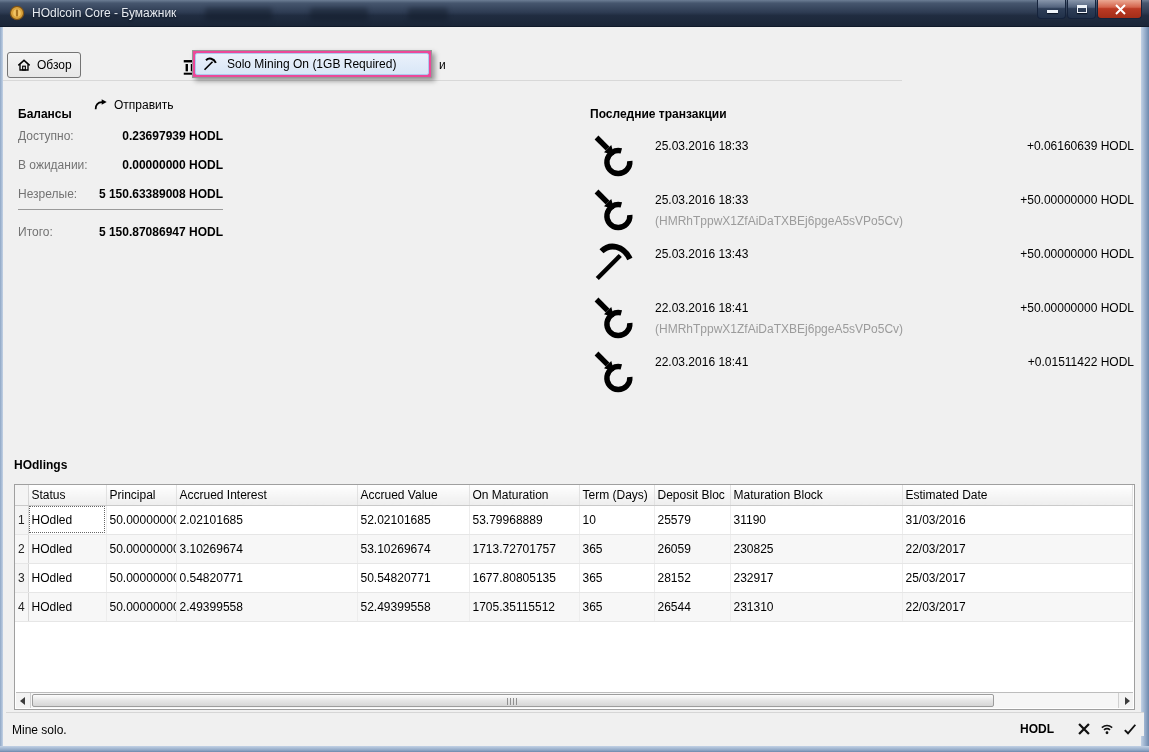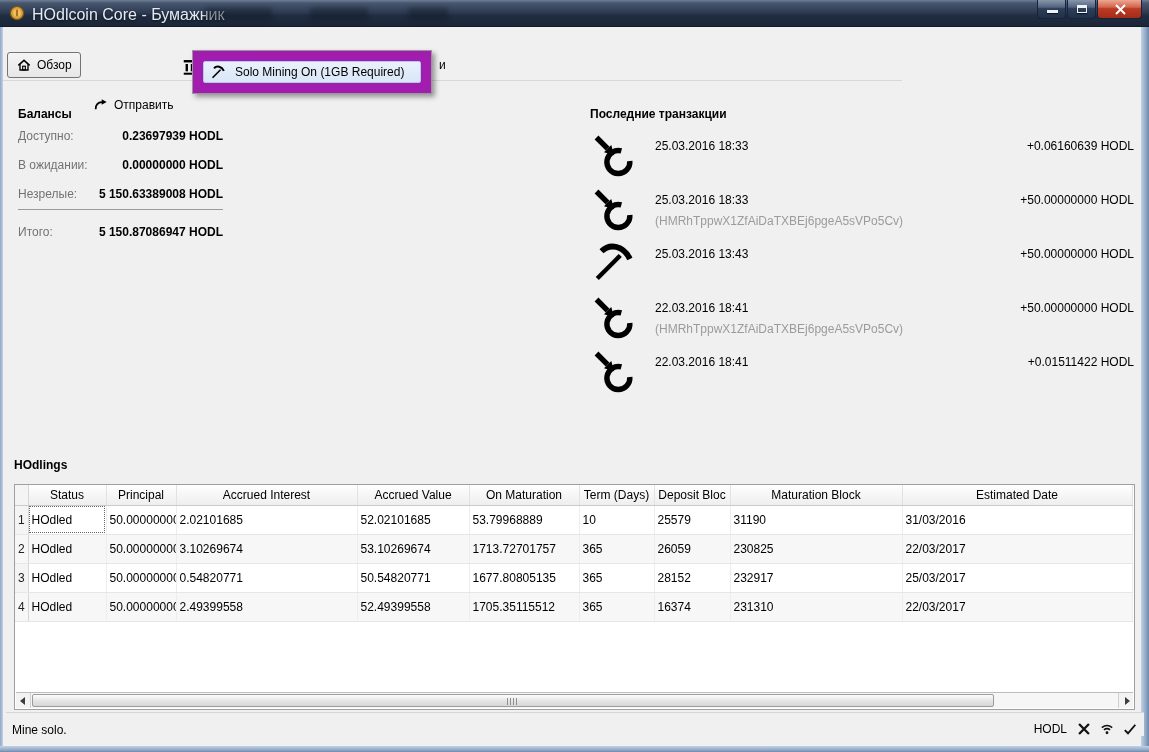--- a/index.html
+++ b/index.html
@@ -7,21 +7,21 @@
   .window{
     position:relative;width:1149px;height:752px;
     font-family:"Liberation Sans","DejaVu Sans",sans-serif;
     font-size:12px;color:#000;background:#f0f0f0;overflow:hidden;
   }
   
   .titlebar{position:absolute;left:0;top:0;width:1149px;height:27px;
     background:linear-gradient(180deg,#6d7e95 0%,#46566e 12%,#2d3b52 48%,#202c40 60%,#1b2638 100%);
     border-bottom:1px solid #101a2a;}
   .title-icon{position:absolute;left:9px;top:5px;width:16px;height:16px;}
-  .title-text{position:absolute;left:32px;top:6px;color:#e7ebf1;font-size:16px;
+  .title-text{position:absolute;left:32px;top:6px;color:#e7ebf1;font-size:12px;
     text-shadow:0 1px 2px #0b1422;}
   .ghost{position:absolute;top:8px;height:13px;background:#141d2c;opacity:.5;
     border-radius:3px;filter:blur(2.5px);}
   .g1{left:205px;width:67px;} .g2{left:310px;width:58px;} .g3{left:408px;width:40px;}
   .win-btns{position:absolute;right:7px;top:0;display:flex;}
   .win-btn{height:19px;border:1px solid #15233c;border-top:none;
     border-radius:0 0 4px 4px;margin-left:1px;position:relative;cursor:default;}
   .btn-min,.btn-max{width:29px;
     background:linear-gradient(180deg,#8896ab 0%,#53637d 40%,#2e3e58 48%,#203049 100%);}
   .btn-close{width:45px;
@@ -46,22 +46,22 @@
   .toolbar{position:absolute;left:3px;top:49px;width:899px;height:32px;background:#f0f0f0;
     border-bottom:1px solid #d8d8d8;}
   .tool-btn{position:absolute;top:3px;height:26px;display:flex;align-items:center;gap:5px;
     padding:0 8px;color:#000;}
   .tb-overview{left:4px;border:1px solid #747474;border-radius:3px;
     background:linear-gradient(#f4f4f4,#e7e7e7);}
   .tb-send{left:82px;margin-top:40px;}
   .tb-clipped{position:absolute;left:178px;top:6px;width:14px;height:22px;overflow:hidden;}
   .tb-fragment{position:absolute;left:436px;top:9px;}
   
-  .popup{position:absolute;left:192px;top:50px;width:240px;z-index:60;background:#a21caf;
-    border:1px solid #979797;box-shadow:3px 3px 5px rgba(0,0,0,.38);padding:10px;}
+  .popup{position:absolute;left:192px;top:50px;width:240px;z-index:60;background:#ec4899;
+    border:1px solid #979797;box-shadow:3px 3px 5px rgba(0,0,0,.38);padding:2px;}
   .popup-item{height:22px;display:flex;align-items:center;gap:9px;padding:0 6px;border:1px solid transparent;}
   .popup-item.hl{background:linear-gradient(#eaf1fb,#d9e7f7);border:1px solid #aecaed;border-radius:2px;}
   .popup-icon{width:16px;height:16px;flex:none;}
   
   .balances{position:absolute;left:18px;top:107px;width:205px;}
   .bal-title{position:absolute;left:0;top:0;font-weight:bold;}
   .bal-row{position:absolute;left:0;width:205px;}
   .bal-label{position:absolute;left:0;top:0;color:#737373;}
   .bal-value{position:absolute;right:0;top:0;font-weight:bold;}
   .bal-sep{position:absolute;left:0;top:102px;width:205px;border-top:1px solid #9a9a9a;}
@@ -71,21 +71,21 @@
   .tx{position:absolute;left:0;width:547px;height:54px;}
   .tx-icon{position:absolute;left:2px;top:0;width:46px;height:46px;}
   .tx-date{position:absolute;left:67px;top:8px;color:#000;}
   .tx-addr{position:absolute;left:67px;top:29px;color:#9b9b9b;}
   .tx-amount{position:absolute;right:1px;top:8px;color:#000;}
   
   .hodlings-label{position:absolute;left:14px;top:458px;font-weight:bold;}
   .tableframe{position:absolute;left:14px;top:484px;width:1121px;height:226px;
     background:#fff;border:1px solid #9f9f9f;}
   table.grid{border-collapse:collapse;table-layout:fixed;width:1117px;font-size:12px;}
-  table.grid th{height:20px;font-weight:normal;text-align:center;padding:0 3px;
+  table.grid th{height:20px;font-weight:normal;text-align:left;padding:0 3px;
     background:linear-gradient(#ffffff,#f5f5f5 55%,#eeeeee);
     border-bottom:1px solid #cacaca;border-right:1px solid #e2e2e2;
     overflow:hidden;white-space:nowrap;}
   table.grid td{height:29px;padding:0 3px;border-bottom:1px solid #e6e6e6;
     border-right:1px solid #ededed;overflow:hidden;white-space:nowrap;}
   table.grid tr.even td{background:#f7f7f7;}
   table.grid td.rn, table.grid th.rn{background:#f4f4f4;border-right:1px solid #d6d6d6;color:#222;}
   td.focus{outline:1px dotted #666;outline-offset:-2px;}
   
   .hscroll{position:absolute;left:1px;right:1px;bottom:1px;height:16px;background:#f6f6f6;
@@ -100,21 +100,21 @@
     background:linear-gradient(180deg,#fdfdfd,#e6e6e6 50%,#d6d6d6);
     border:1px solid #9c9c9c;border-radius:2px;}
   .sb-grip{position:absolute;left:50%;top:3px;margin-left:-6px;width:12px;height:7px;
     background:repeating-linear-gradient(90deg,#909090 0 1px,transparent 1px 3px);}
   
   .statusbar{position:absolute;left:6px;top:712px;width:1138px;height:24px;background:#f0f0f0;
     border-top:1px solid #d6d6d6;}
   .sb-msg{position:absolute;left:6px;top:10px;color:#000;}
   .sb-right{}
   .status-right{position:absolute;right:6px;top:8px;display:flex;align-items:center;gap:7px;}
-  .status-unit{margin-right:2px;}
+  .status-unit{margin-right:15px;font-weight:bold;}
   .s-icon{width:16px;height:16px;}
   .clientbg{position:absolute;left:3px;top:81px;width:1138px;height:631px;background:#f0f0f0;z-index:-1;}
 </style>
 </head>
 <body>
 
 <div class="window">
   <div class="clientbg"></div>
 
   <div class="titlebar">
@@ -340,21 +340,21 @@
           <td>25/03/2017</td>
         </tr>
         <tr class="even">
           <td class="rn">4</td>
           <td>HOdled</td>
           <td>50.00000000</td>
           <td>2.49399558</td>
           <td>52.49399558</td>
           <td>1705.35115512</td>
           <td>365</td>
-          <td>16374</td>
+          <td>26544</td>
           <td>231310</td>
           <td>22/03/2017</td>
         </tr>
       </tbody>
     </table>
 
     <div class="hscroll">
       <div class="sb-btn sb-left">
           <span class="tri tri-l"></span>
         </div>

